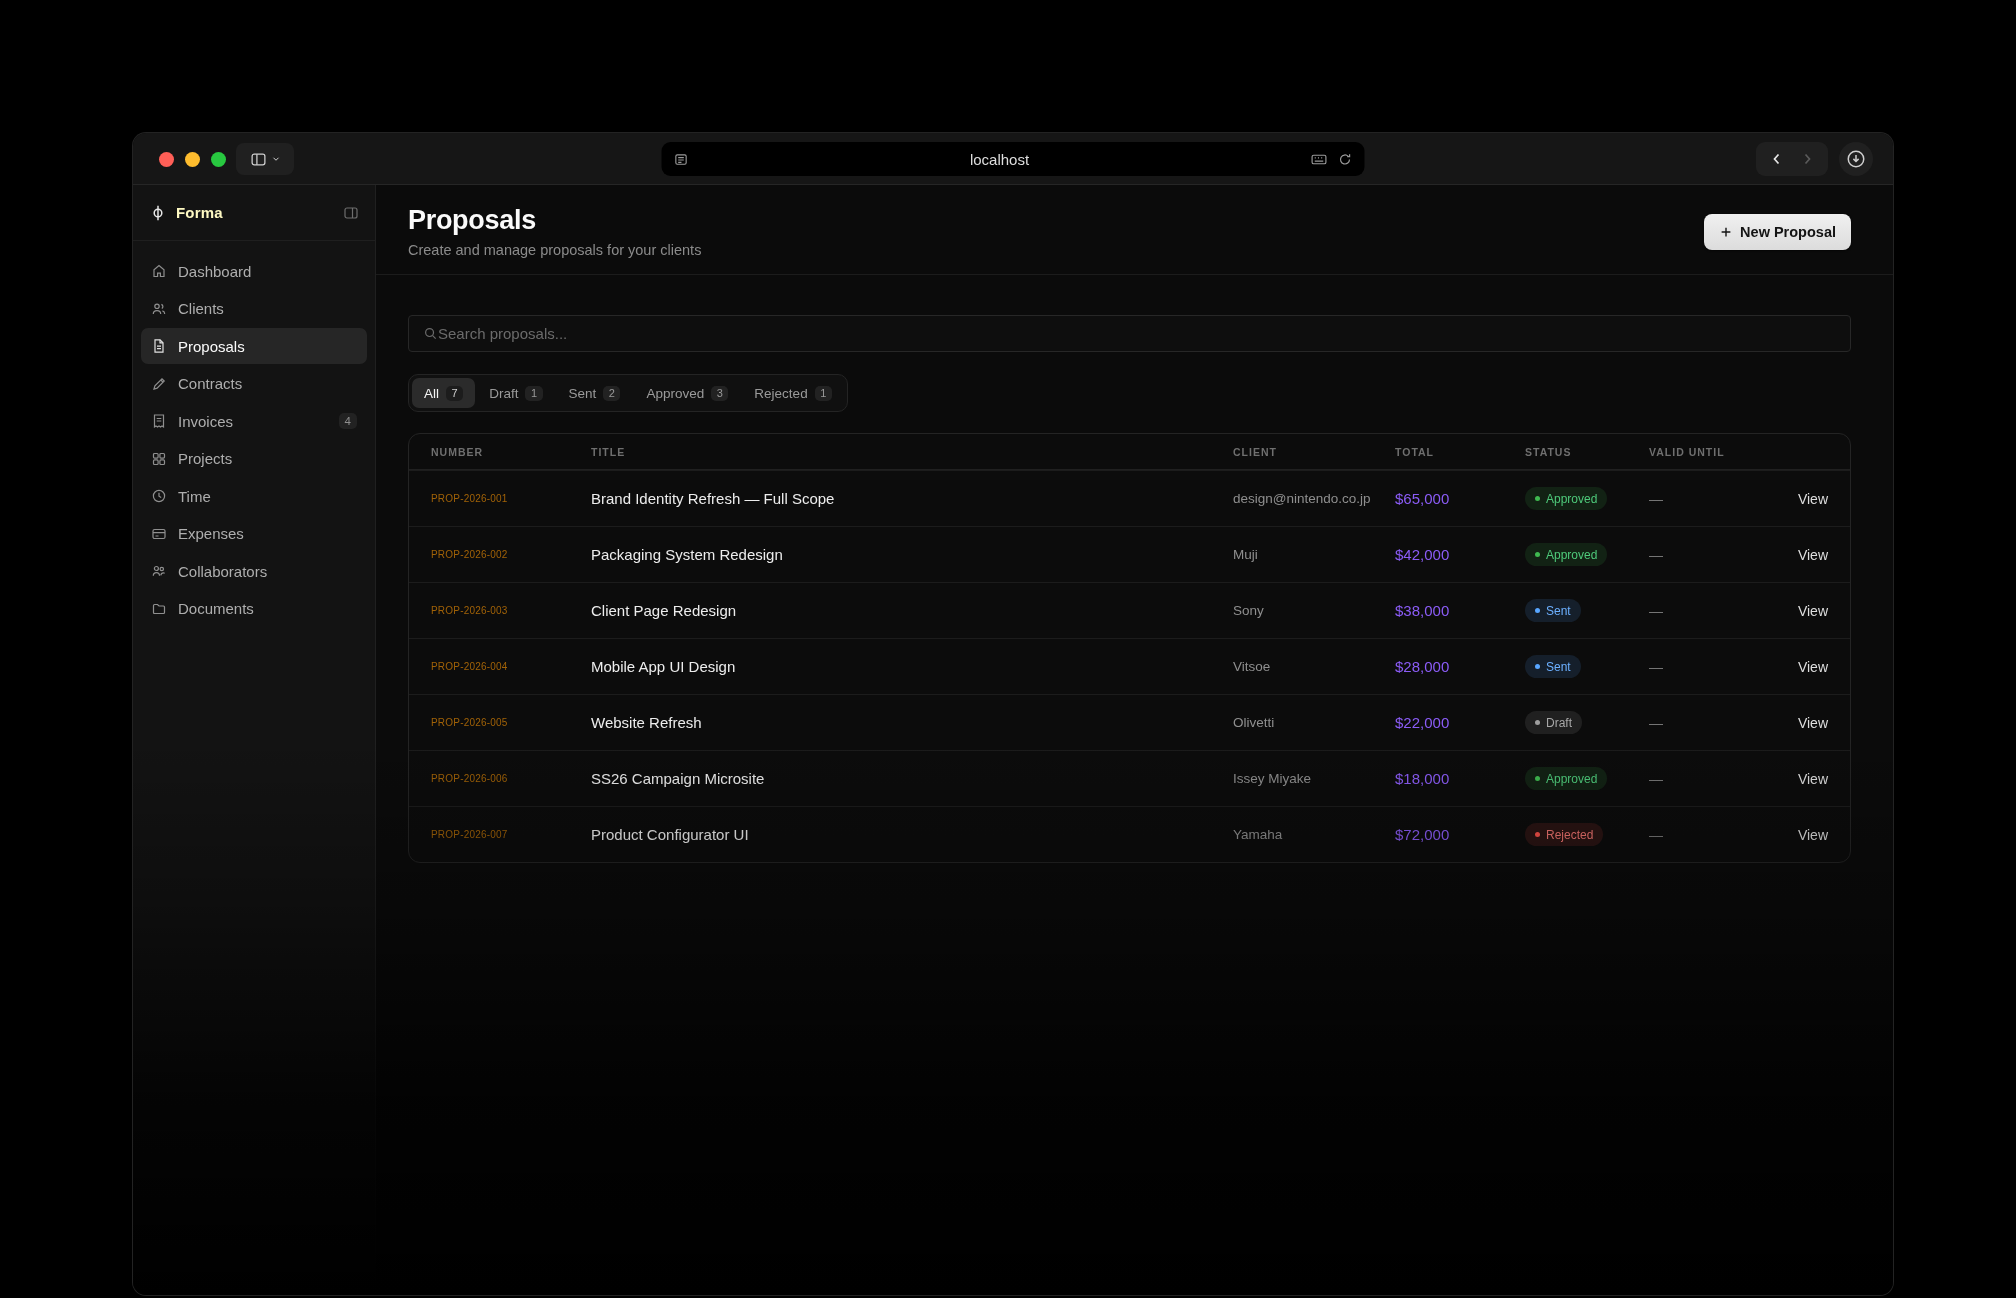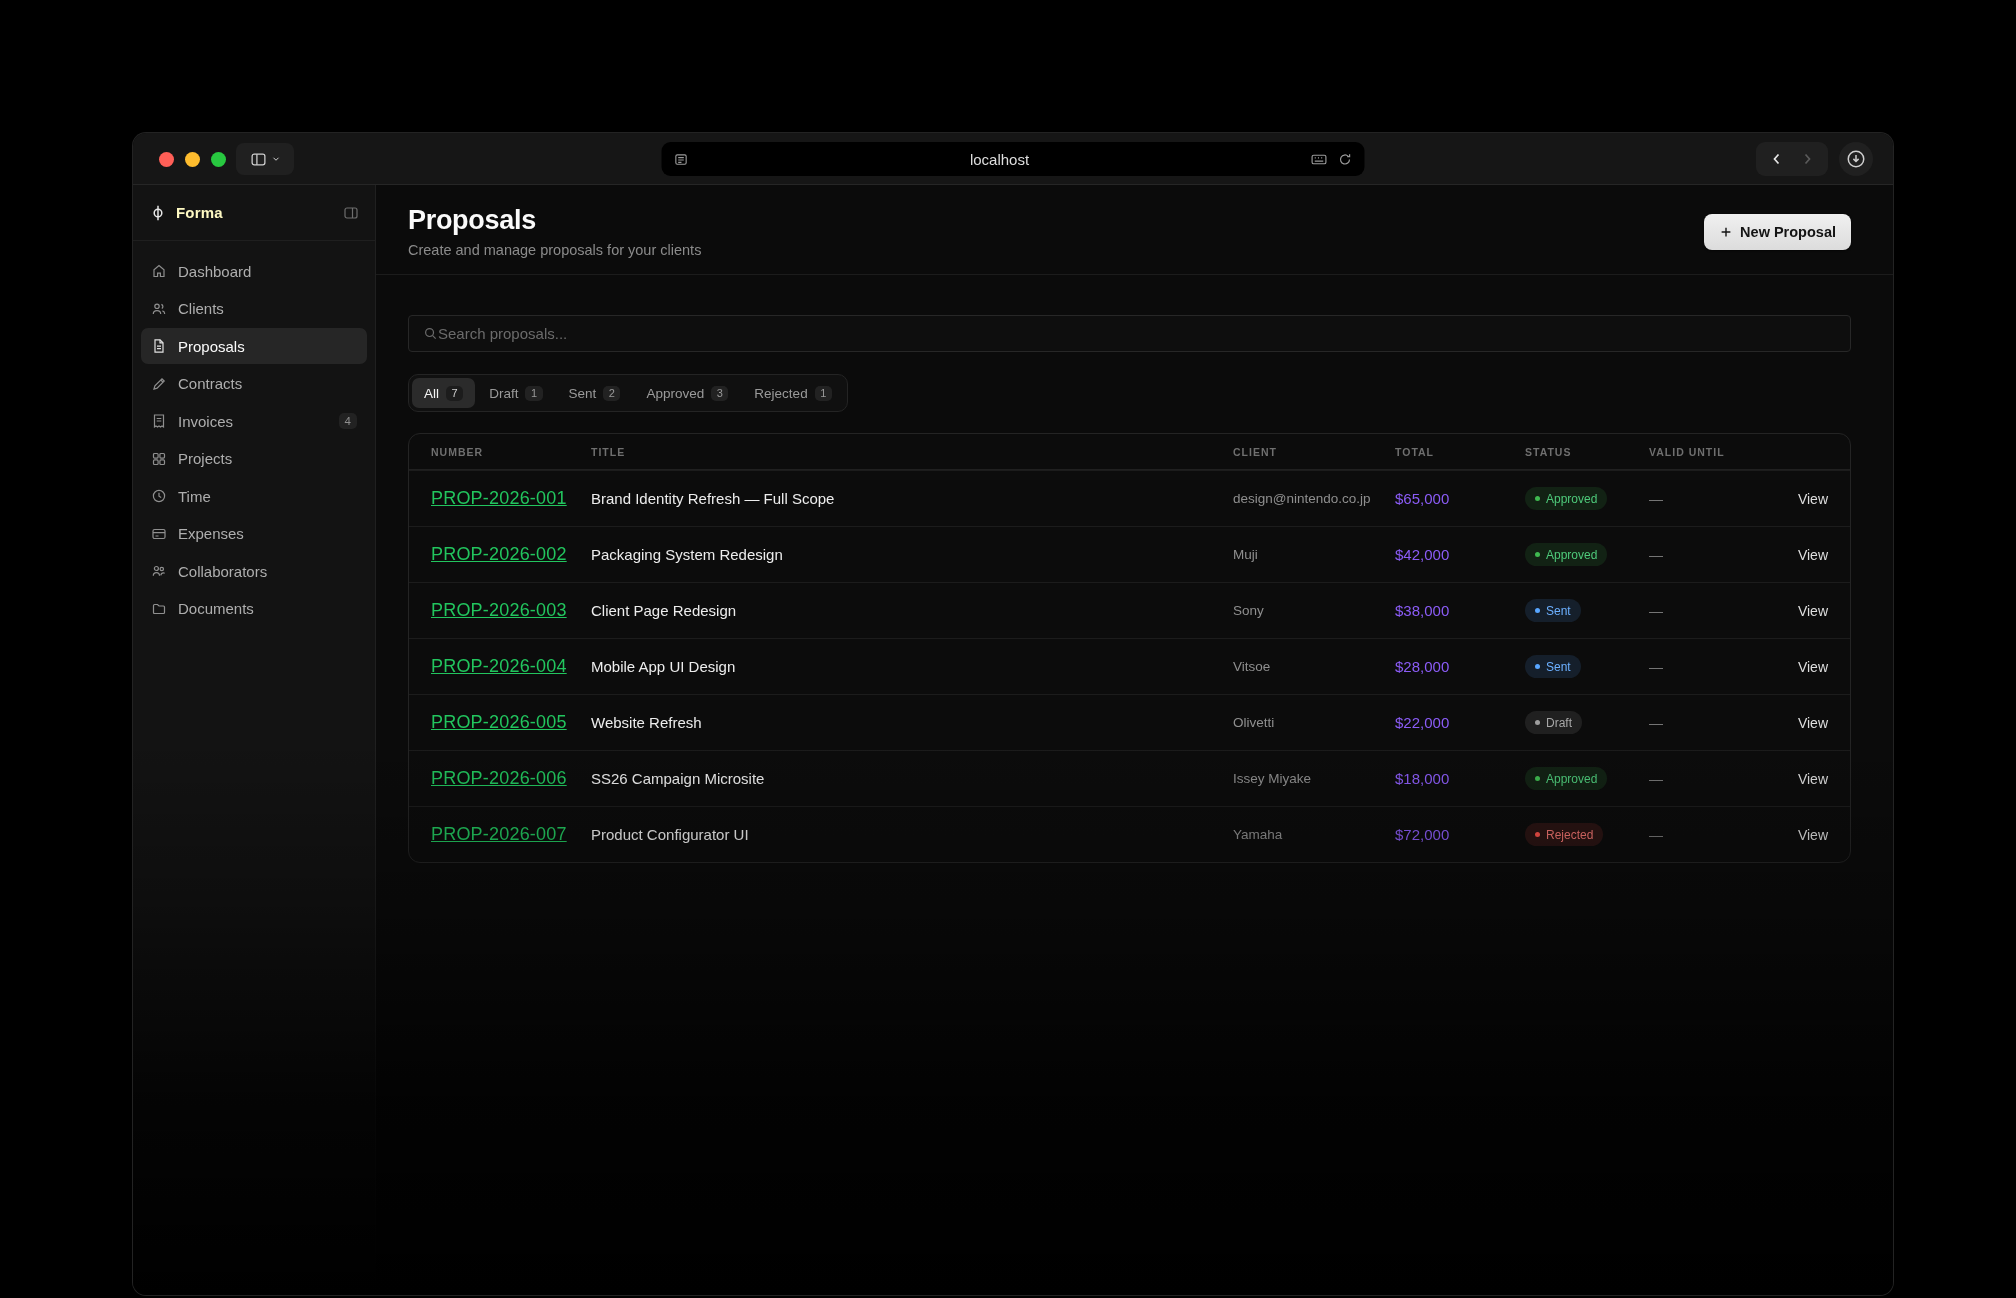--- a/index.html
+++ b/index.html
@@ -108,21 +108,21 @@
   .tab .count { background:rgba(255,255,255,.08); color:#999; font-size:11px; border-radius:5px; padding:1.5px 5.5px; }
   .tab.active .count { background:rgba(0,0,0,.35); color:#cfcfcf; }
 
   
   .table { margin-top:21px; border:1px solid #242424; border-radius:12px; overflow:hidden; background:rgba(255,255,255,.008); }
   .tgrid { display:grid; grid-template-columns:160px 642px 162px 130px 124px 120px 1fr; align-items:center; padding:0 22px; }
   .thead { height:36px; border-bottom:1px solid #202020; }
   .th { color:#6f6f6f; font-size:10.5px; font-weight:600; letter-spacing:1px; text-transform:uppercase; }
   .trow { height:56px; border-top:1px solid #1c1c1c; cursor:pointer; }
   .trow:first-of-type { border-top:none; }
-  .c-num { color:#22c55e; font-size:18px; letter-spacing:.2px;text-decoration:underline; }
+  .c-num { color:#a16207; font-size:10px; letter-spacing:.2px; }
   .c-title { color:#ededed; font-size:15px; font-weight:400; }
   .c-client { color:#8f8f8f; font-size:13.5px; }
   .c-total { color:#8b5cf6; font-size:15px; font-weight:400; }
   .c-valid { color:#757575; font-size:14px; }
   .c-view { text-align:right; }
   .view-link { color:#dedede; font-size:14px; text-decoration:none; cursor:pointer; }
 
   .badge { display:inline-flex; align-items:center; gap:6px; padding:4.5px 10px; border-radius:999px; font-size:12px; font-weight:500; }
   .badge .dot { width:5px; height:5px; border-radius:50%; }
   .badge[data-status="approved"] { background:rgba(63,185,80,.13); color:#4ec97a; }

